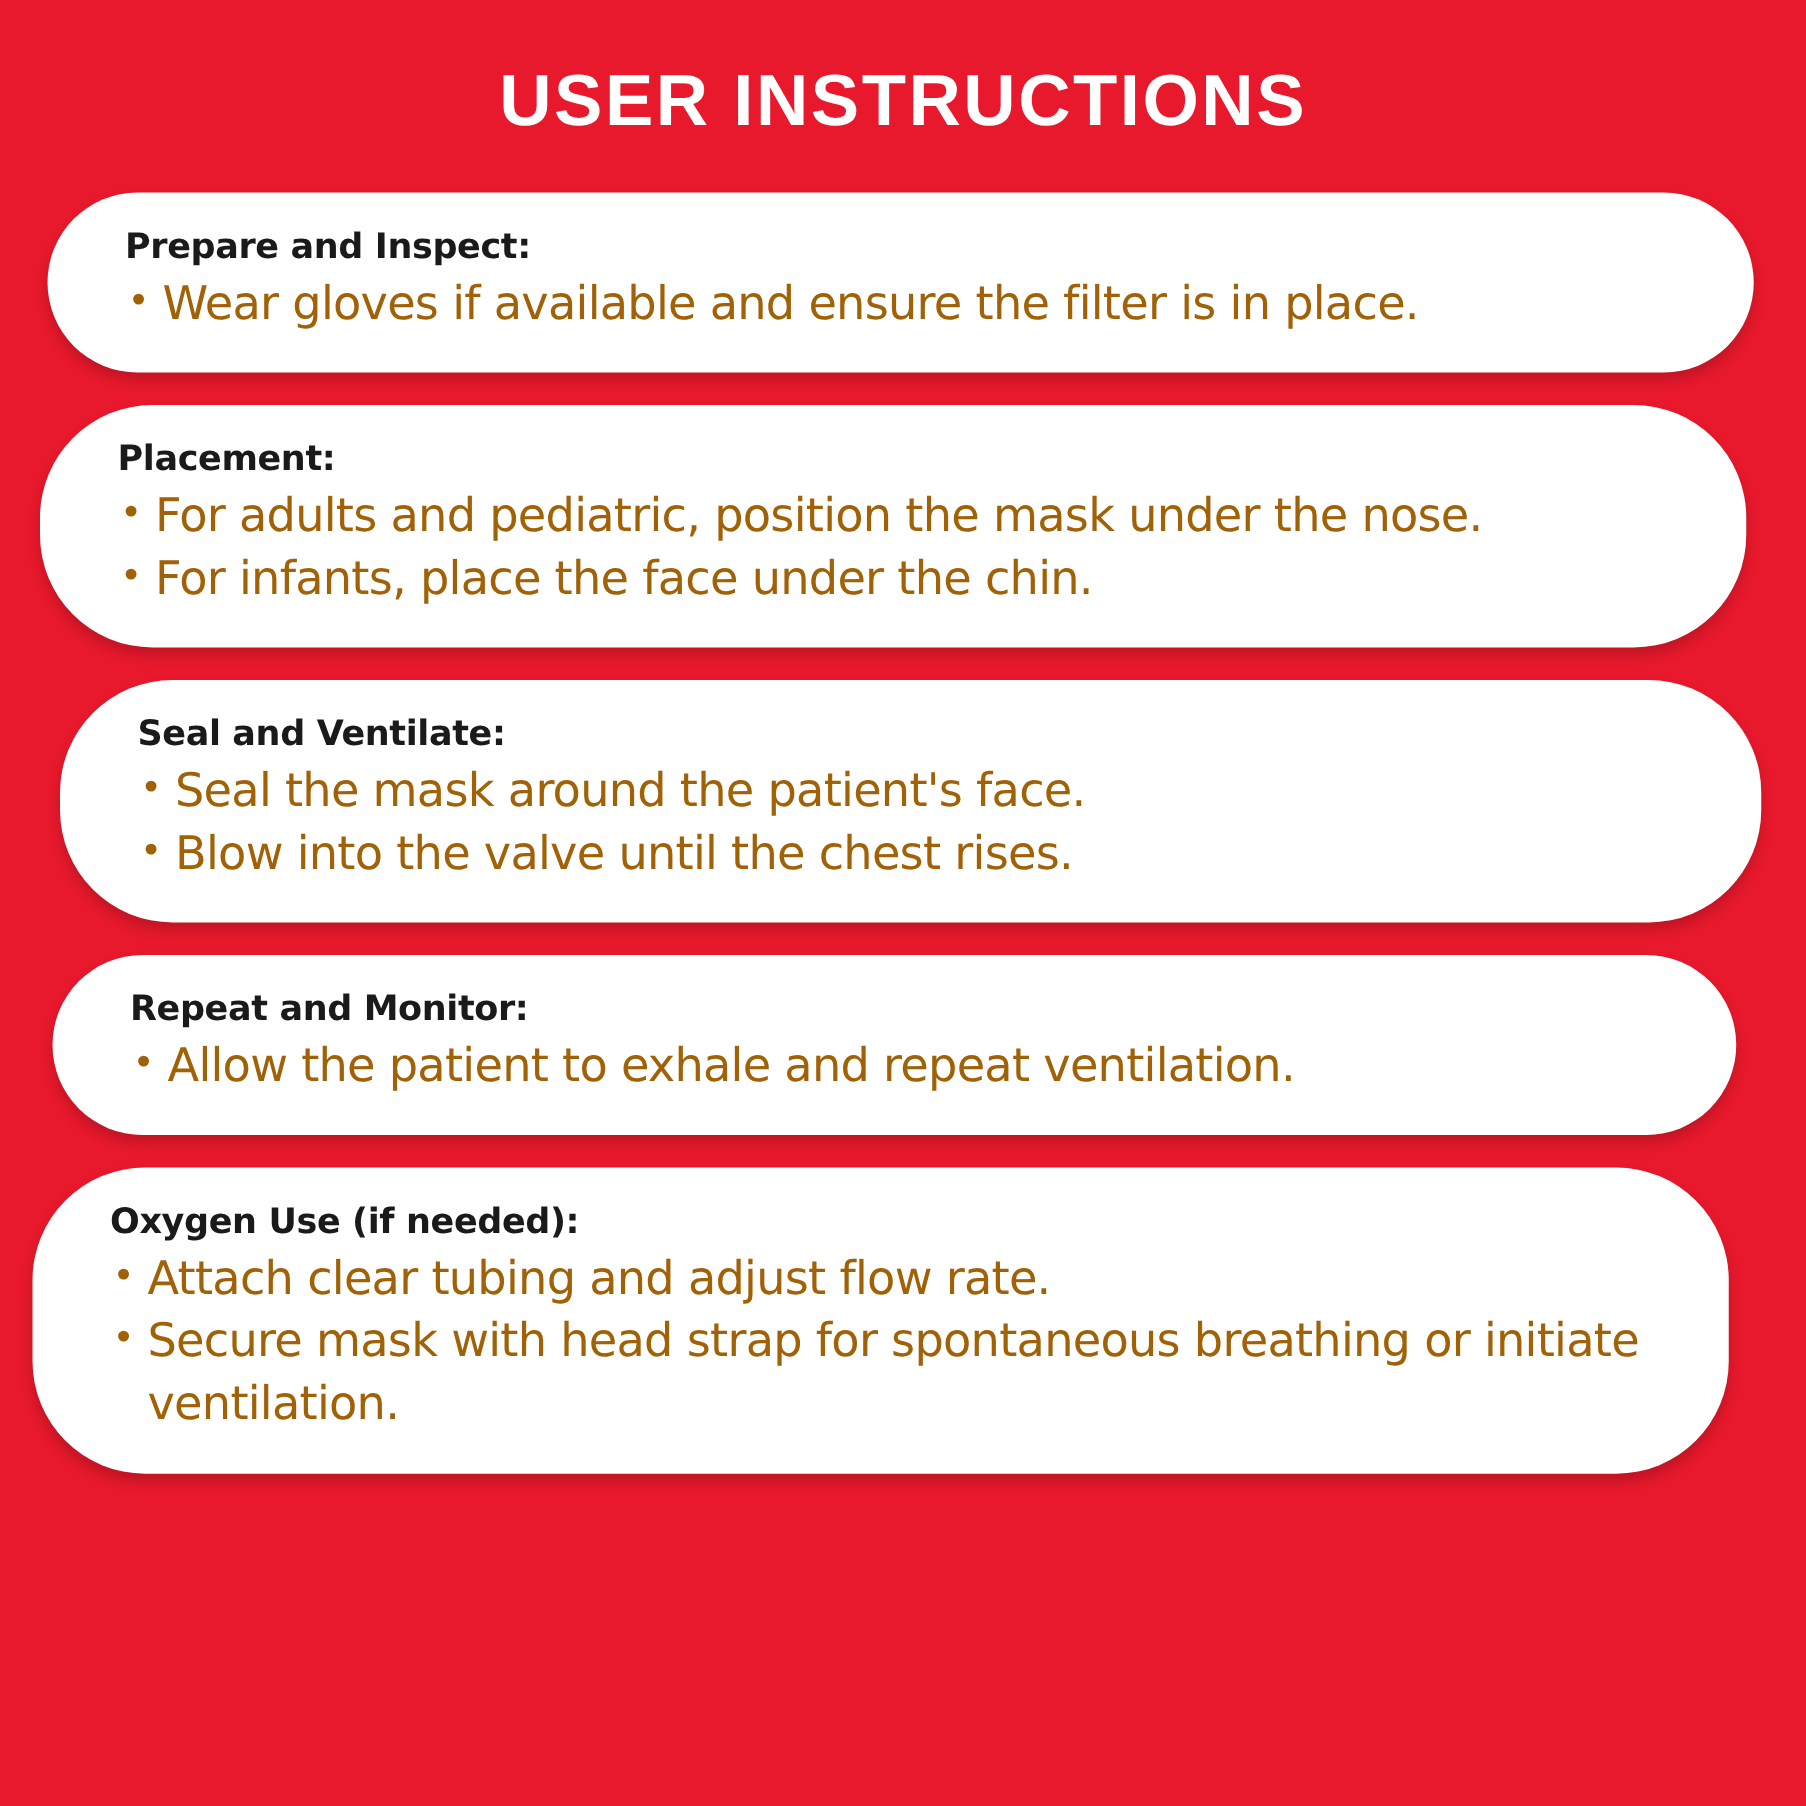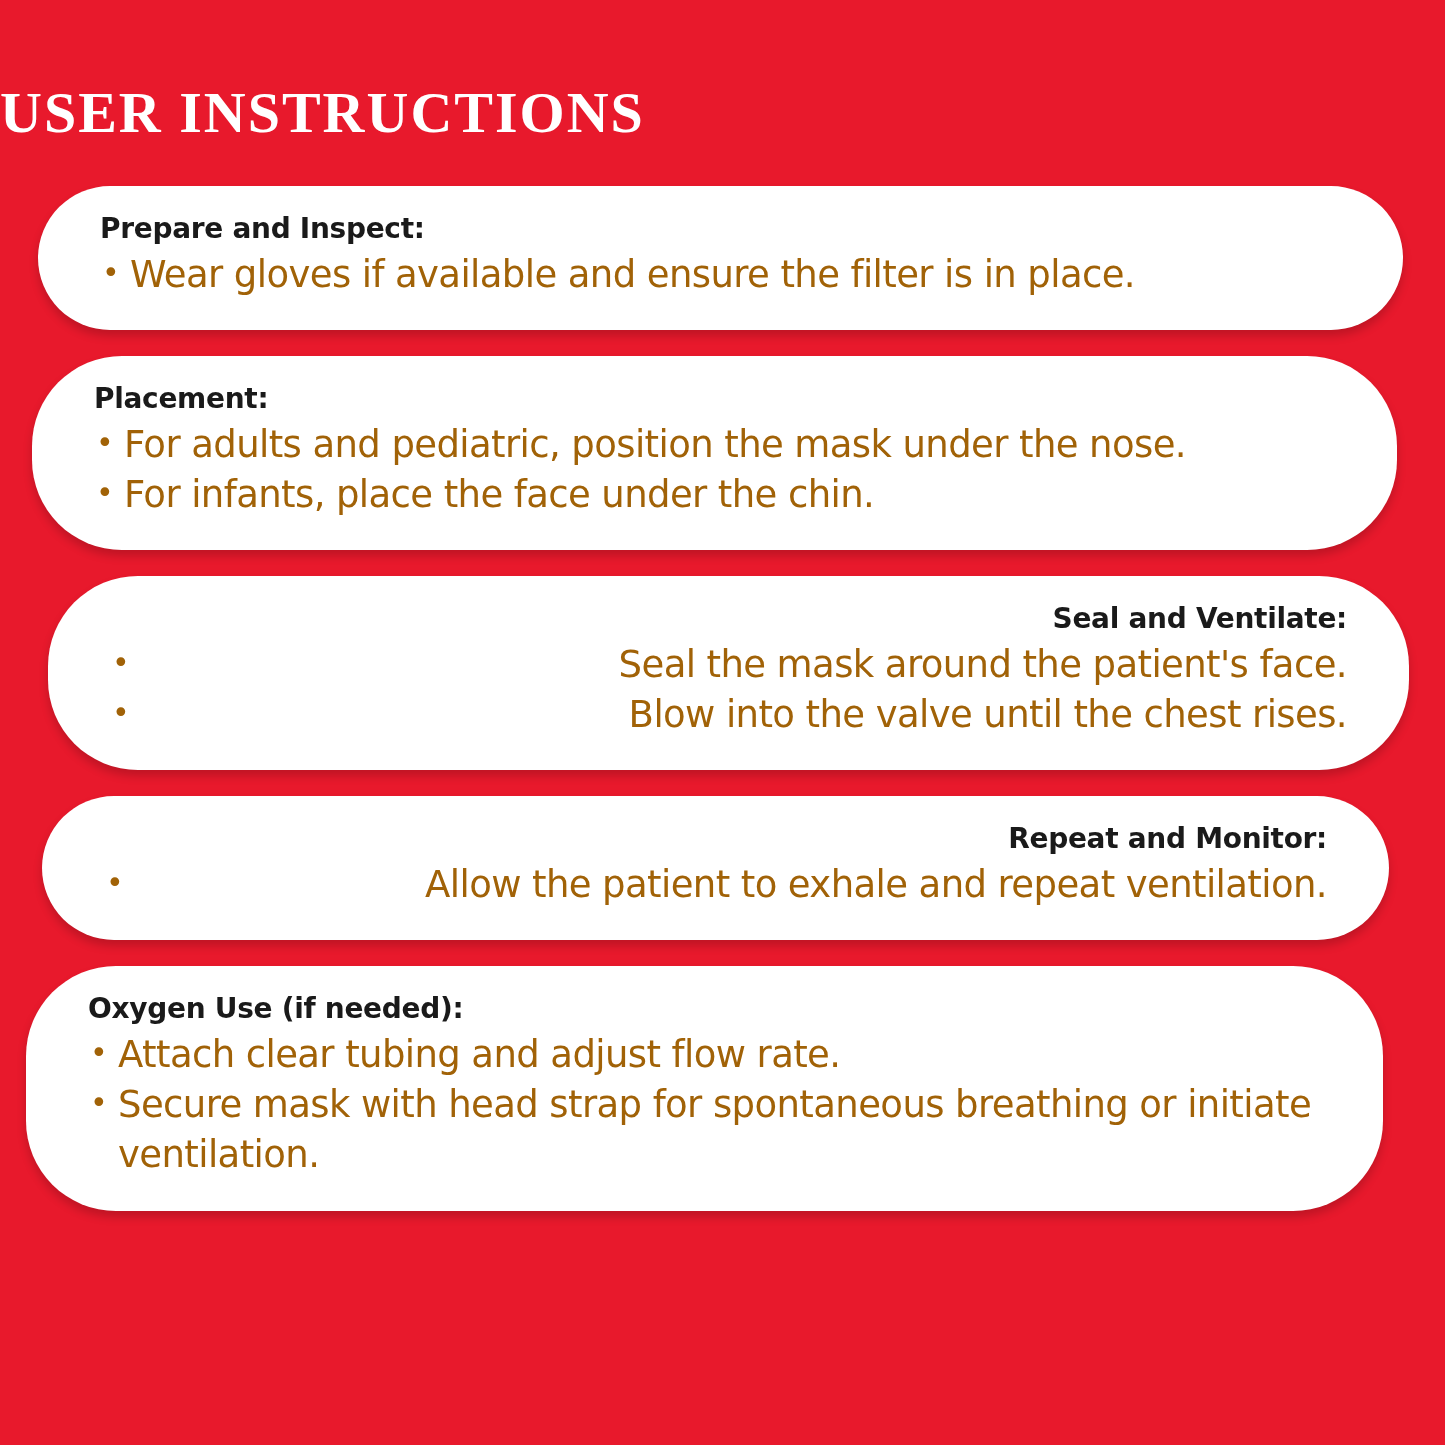--- a/index.html
+++ b/index.html
@@ -14,47 +14,47 @@
     overflow: hidden;
   }
   .page {
     position: relative;
     width: 1445px;
     height: 1445px;
     box-sizing: border-box;
     padding: 0;
   }
   .title {
-    text-align: left;
+    text-align: center;
     color: #FFFFFF;
-    font-family: Liberation Serif, serif;
+    font-family: Liberation Sans, sans-serif;
     font-weight: 900;
     font-size: 58px;
     letter-spacing: 2px;
-    padding-top: 84px;
+    padding-top: 52px;
     line-height: 1.0;
     text-transform: uppercase;
   }
   .cards {
     margin-top: 44px;
     display: flex;
     flex-direction: column;
     gap: 26px;
   }
   .card {
     background: #FFFFFF;
     border-radius: 90px;
     box-shadow: 0 6px 10px rgba(0,0,0,0.18);
     box-sizing: border-box;
     padding: 26px 62px 30px 62px;
   }
   .card-1 { margin-left: 38px; margin-right: 42px; }
   .card-2 { margin-left: 32px; margin-right: 48px; }
-  .card-3 { margin-left: 48px; margin-right: 36px; text-align: right; }
-  .card-4 { margin-left: 42px; margin-right: 56px; text-align: right; }
+  .card-3 { margin-left: 48px; margin-right: 36px; }
+  .card-4 { margin-left: 42px; margin-right: 56px; }
   .card-5 { margin-left: 26px; margin-right: 62px; }
 
   .card-heading {
     font-family: "DejaVu Sans", sans-serif;
     font-weight: bold;
     font-size: 28px;
     color: #1A1A1A;
     line-height: 1.2;
     margin: 0 0 4px 0;
     letter-spacing: -0.3px;

